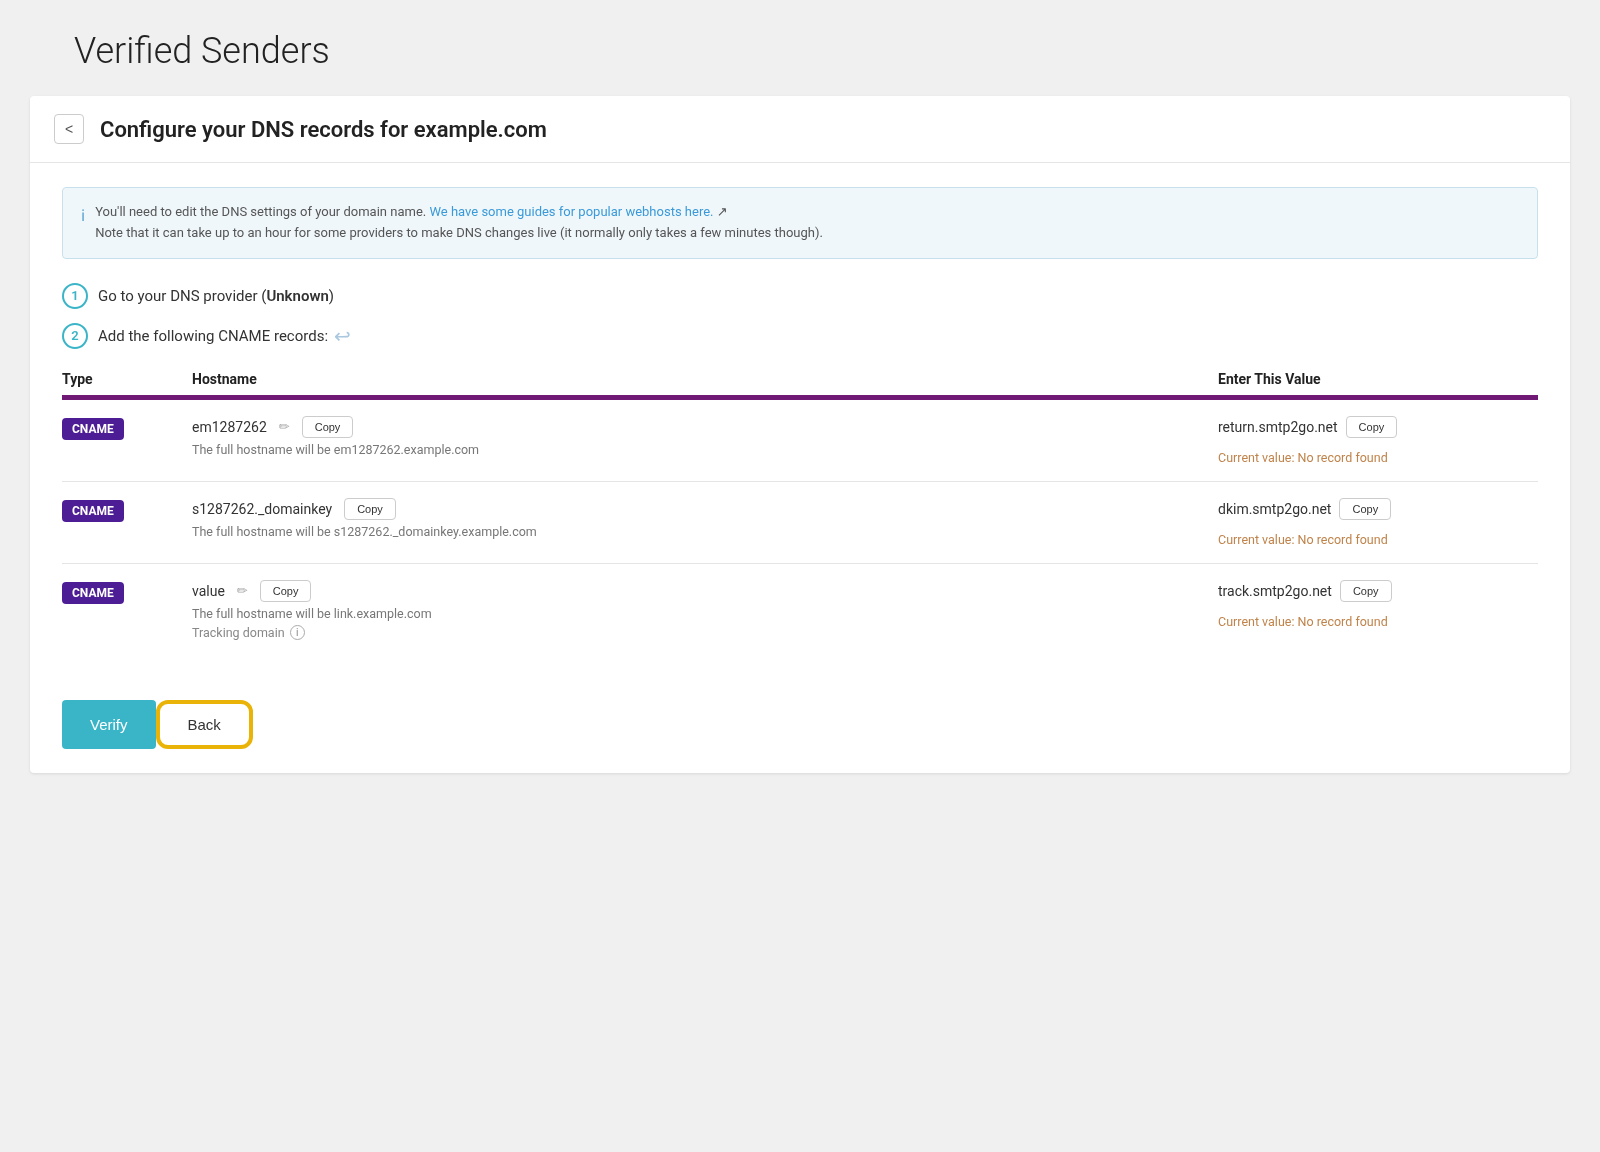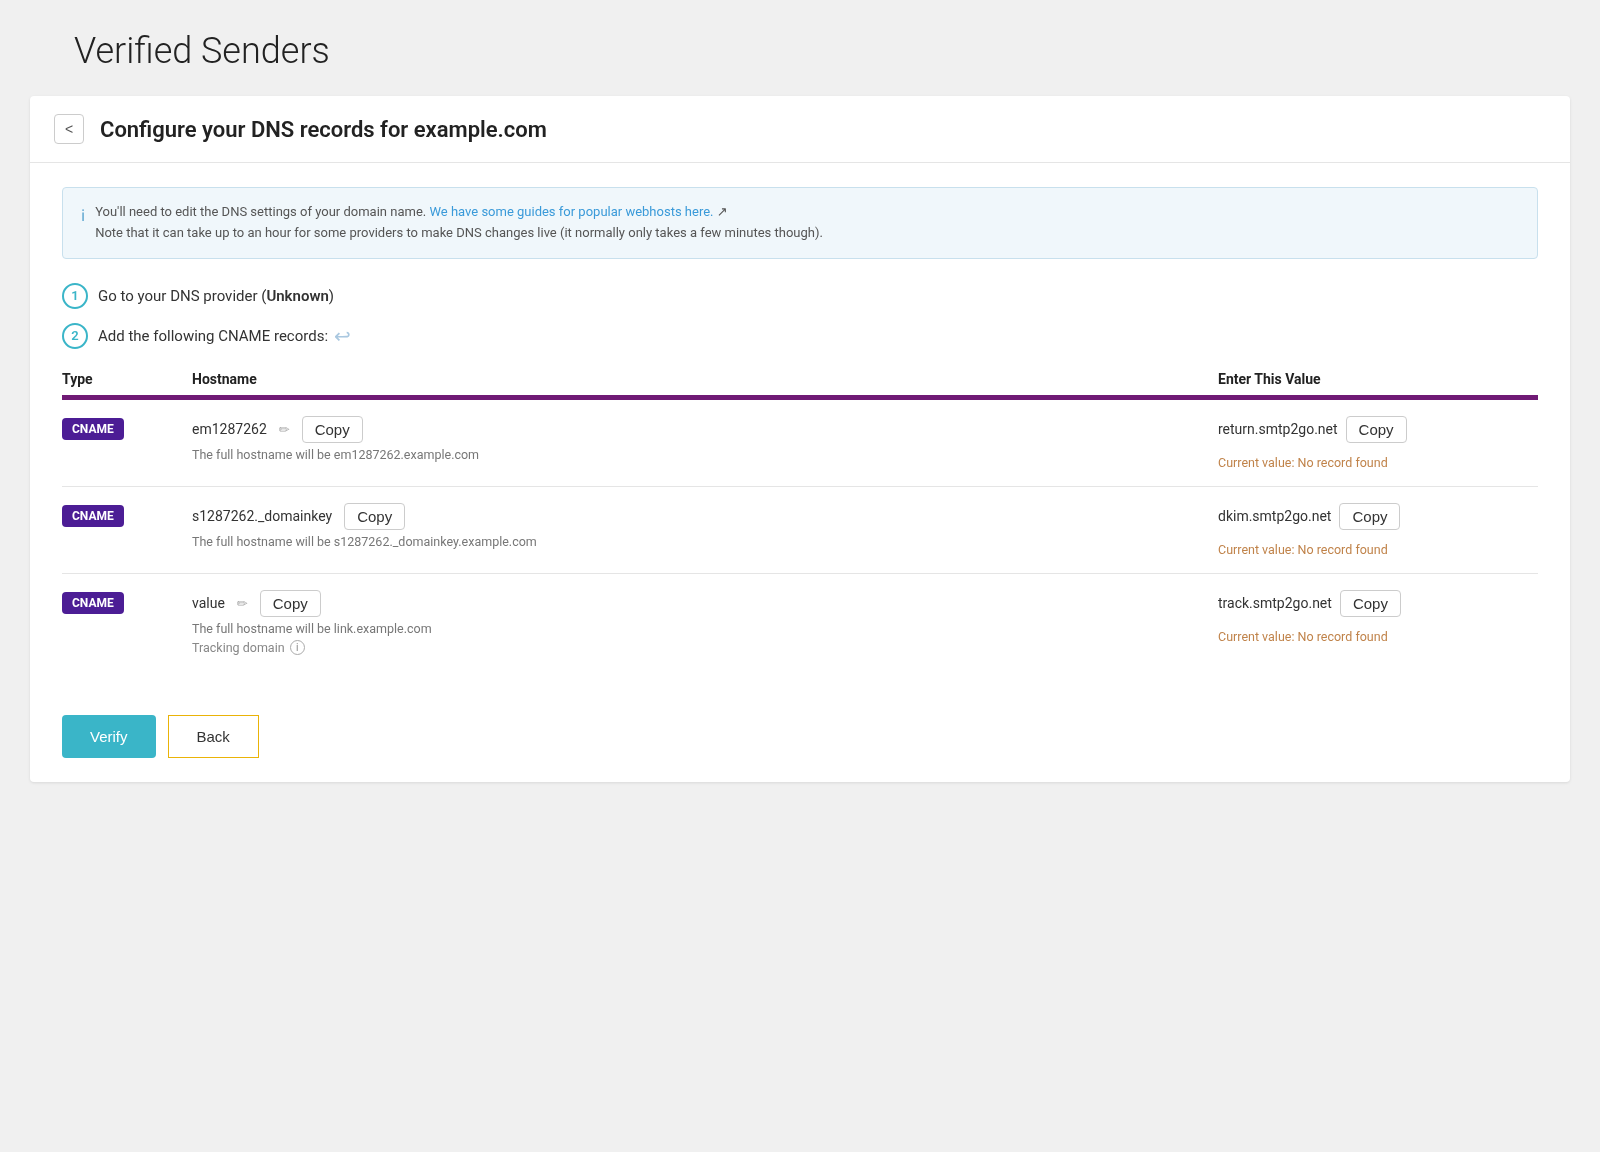--- a/index.html
+++ b/index.html
@@ -140,21 +140,21 @@
     .edit-icon {
       color: #aaa;
       font-size: 13px;
       cursor: pointer;
     }
     .copy-btn {
       border: 1px solid #ccc;
       background: #fff;
       border-radius: 4px;
       padding: 4px 12px;
-      font-size: 15px;
+      font-size: 11px;
       cursor: pointer;
       color: #333;
     }
     .hostname-sub {
       font-size: 12.5px;
       color: #777;
       margin-top: 2px;
     }
     .value-col {}
     .value-main {
@@ -186,39 +186,39 @@
       border: 1px solid #aaa;
       border-radius: 50%;
       display: inline-flex;
       align-items: center;
       justify-content: center;
       font-size: 10px;
       color: #888;
     }
     .footer-btns {
       display: flex;
-      gap: 12px;
+      gap: 0;
       margin-top: 28px;
       padding-top: 16px;
     }
     .verify-btn {
       background: #3ab5c8;
       color: #fff;
       border: none;
       border-radius: 4px;
       padding: 12px 28px;
       font-size: 15px;
       font-weight: 500;
       cursor: pointer;
     }
     .back-link-btn {
       background: #fff;
       color: #333;
-      border: 1px solid #eab308;
-      border-radius: 0;
+      border: 4px solid #eab308;
+      border-radius: 12px;
       padding: 12px 28px;
       font-size: 15px;
       cursor: pointer;
     }
     .arrow-svg {
       display: inline-block;
       margin-left: 4px;
     }
   </style>
 </head>

